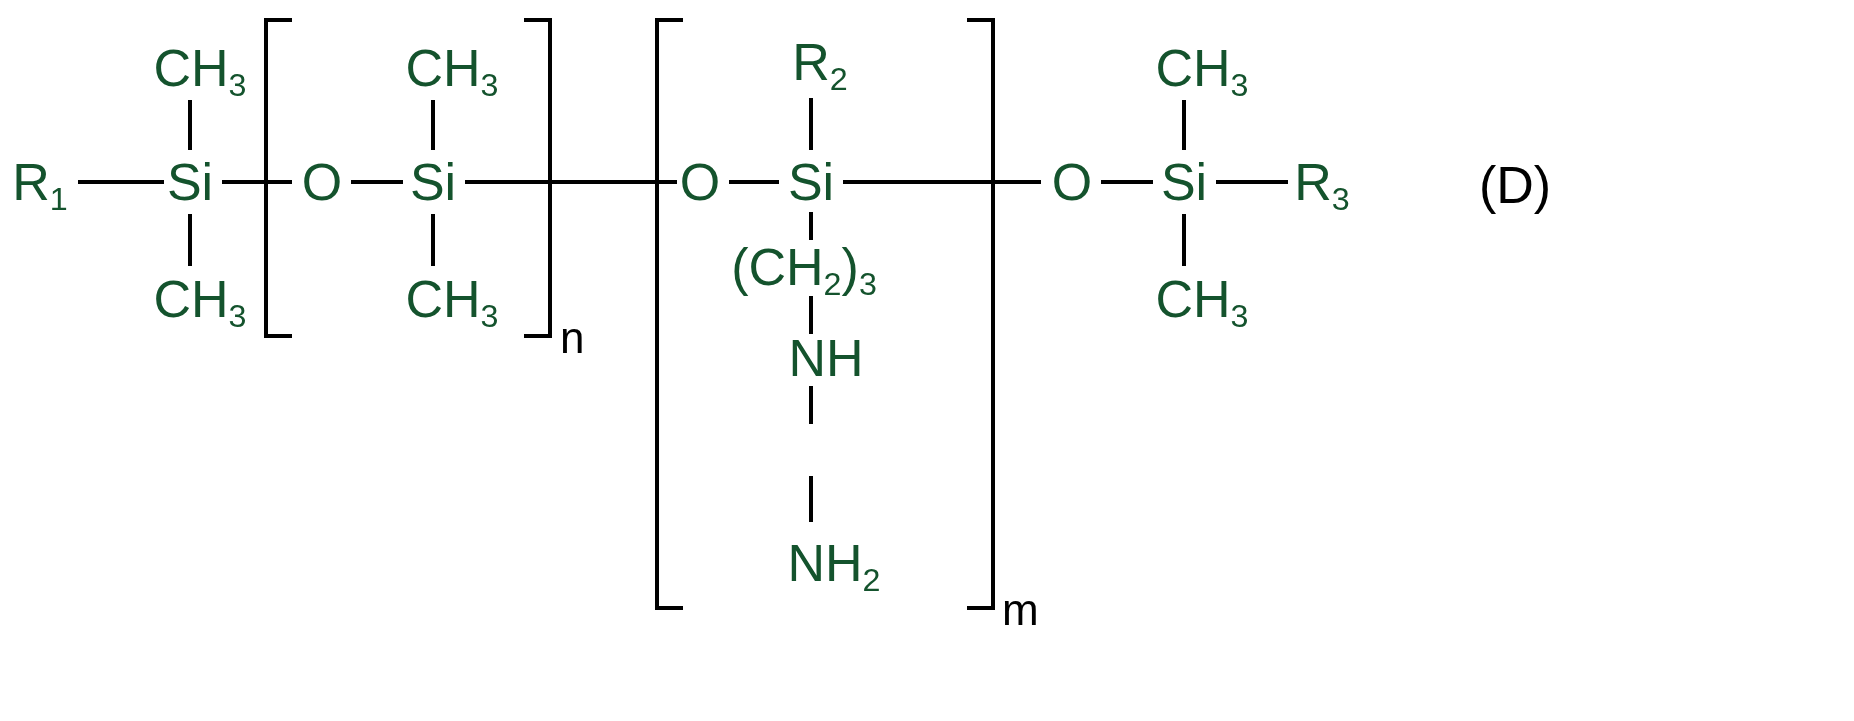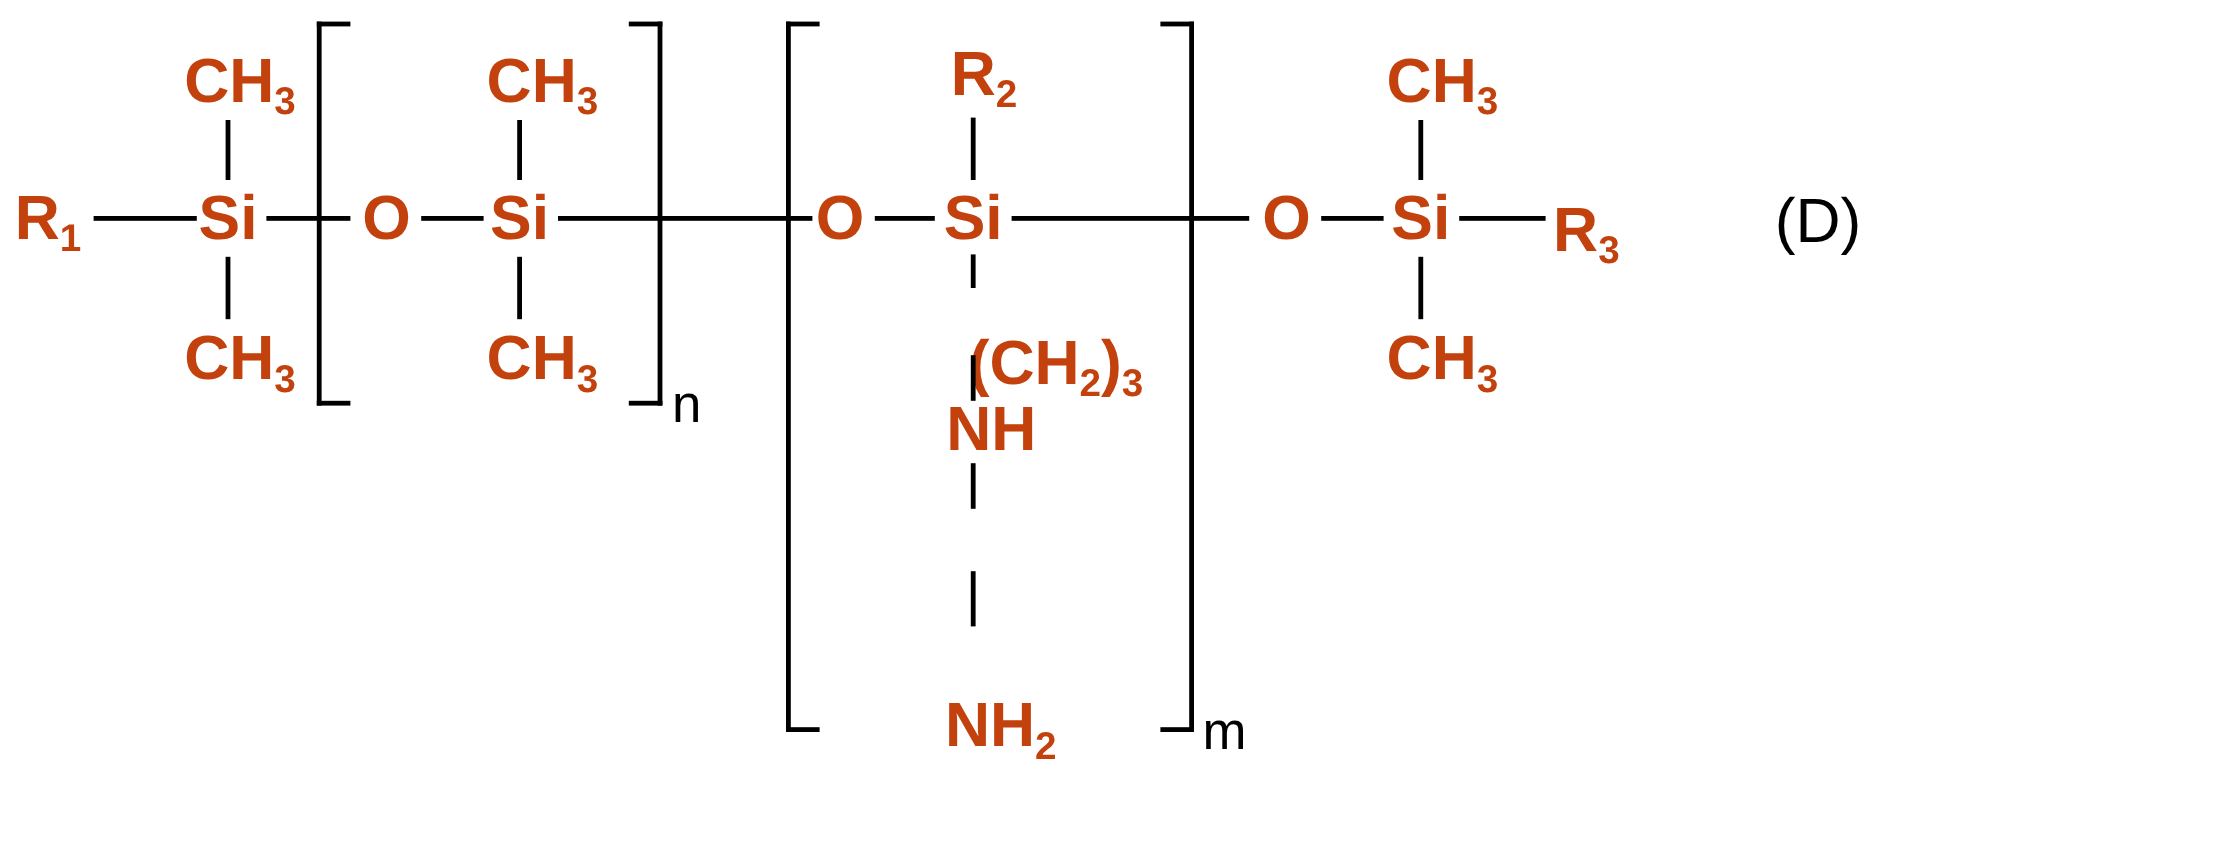--- a/index.html
+++ b/index.html
@@ -13,25 +13,24 @@
     height: 721px;
     background: #ffffff;
     font-family: "Liberation Sans", sans-serif;
     color: #000000;
     overflow: hidden;
   }
   .atom {
     position: absolute;
     font-size: 52px;
     line-height: 52px;
-    color: #c2410c;
+    color: #14532d;
     white-space: nowrap;
     transform: translate(-50%, -50%);
     letter-spacing: 0px;
-    font-weight: bold;
   }
   .atom sub {
     font-size: 0.62em;
     line-height: 0;
     vertical-align: -0.32em;
   }
   .bond-h {
     position: absolute;
     height: 4px;
     background: #000;
@@ -119,48 +118,48 @@
   <div class="bond-h" style="left:729px; top:182px; width:50px;"></div>
 
   <div class="atom" style="left:811px; top:182px;">Si</div>
 
   <div class="bond-v" style="left:811px; top:98px; height:52px;"></div>
 
   <div class="atom" style="left:820px; top:62px;"><span>R</span><sub>2</sub></div>
 
   <div class="bond-v" style="left:811px; top:212px; height:28px;"></div>
 
-  <div class="atom" style="left:880px; top:267px;margin-top:36px;"><span>(CH</span><sub>2</sub><span>)</span><sub>3</sub></div>
+  <div class="atom" style="left:804px; top:267px;"><span>(CH</span><sub>2</sub><span>)</span><sub>3</sub></div>
 
   <div class="bond-v" style="left:811px; top:296px; height:38px;"></div>
 
   <div class="atom" style="left:826px; top:358px;">NH</div>
 
   <div class="bond-v" style="left:811px; top:386px; height:38px;"></div>
 
 
   <div class="bond-v" style="left:811px; top:476px; height:46px;"></div>
 
-  <div class="atom" style="left:834px; top:563px;margin-top:42px;"><span>NH</span><sub>2</sub></div>
+  <div class="atom" style="left:834px; top:563px;"><span>NH</span><sub>2</sub></div>
 
   <div class="bond-h" style="left:843px; top:182px; width:198px;"></div>
 
   <div class="atom" style="left:1072px; top:182px;">O</div>
 
   <div class="bond-h" style="left:1101px; top:182px; width:52px;"></div>
 
   <div class="atom" style="left:1184px; top:182px;">Si</div>
 
   <div class="bond-v" style="left:1184px; top:100px; height:50px;"></div>
 
   <div class="atom" style="left:1202px; top:68px;"><span>CH</span><sub>3</sub></div>
 
   <div class="bond-v" style="left:1184px; top:214px; height:52px;"></div>
 
   <div class="atom" style="left:1202px; top:299px;"><span>CH</span><sub>3</sub></div>
 
   <div class="bond-h" style="left:1216px; top:182px; width:72px;"></div>
 
-  <div class="atom" style="left:1322px; top:192px;"><span>R</span><sub>3</sub></div>
+  <div class="atom" style="left:1322px; top:182px;"><span>R</span><sub>3</sub></div>
 
   <div class="formula-tag" style="left:1515px; top:185px;">(D)</div>
 
 </div>
 
 </body></html>

